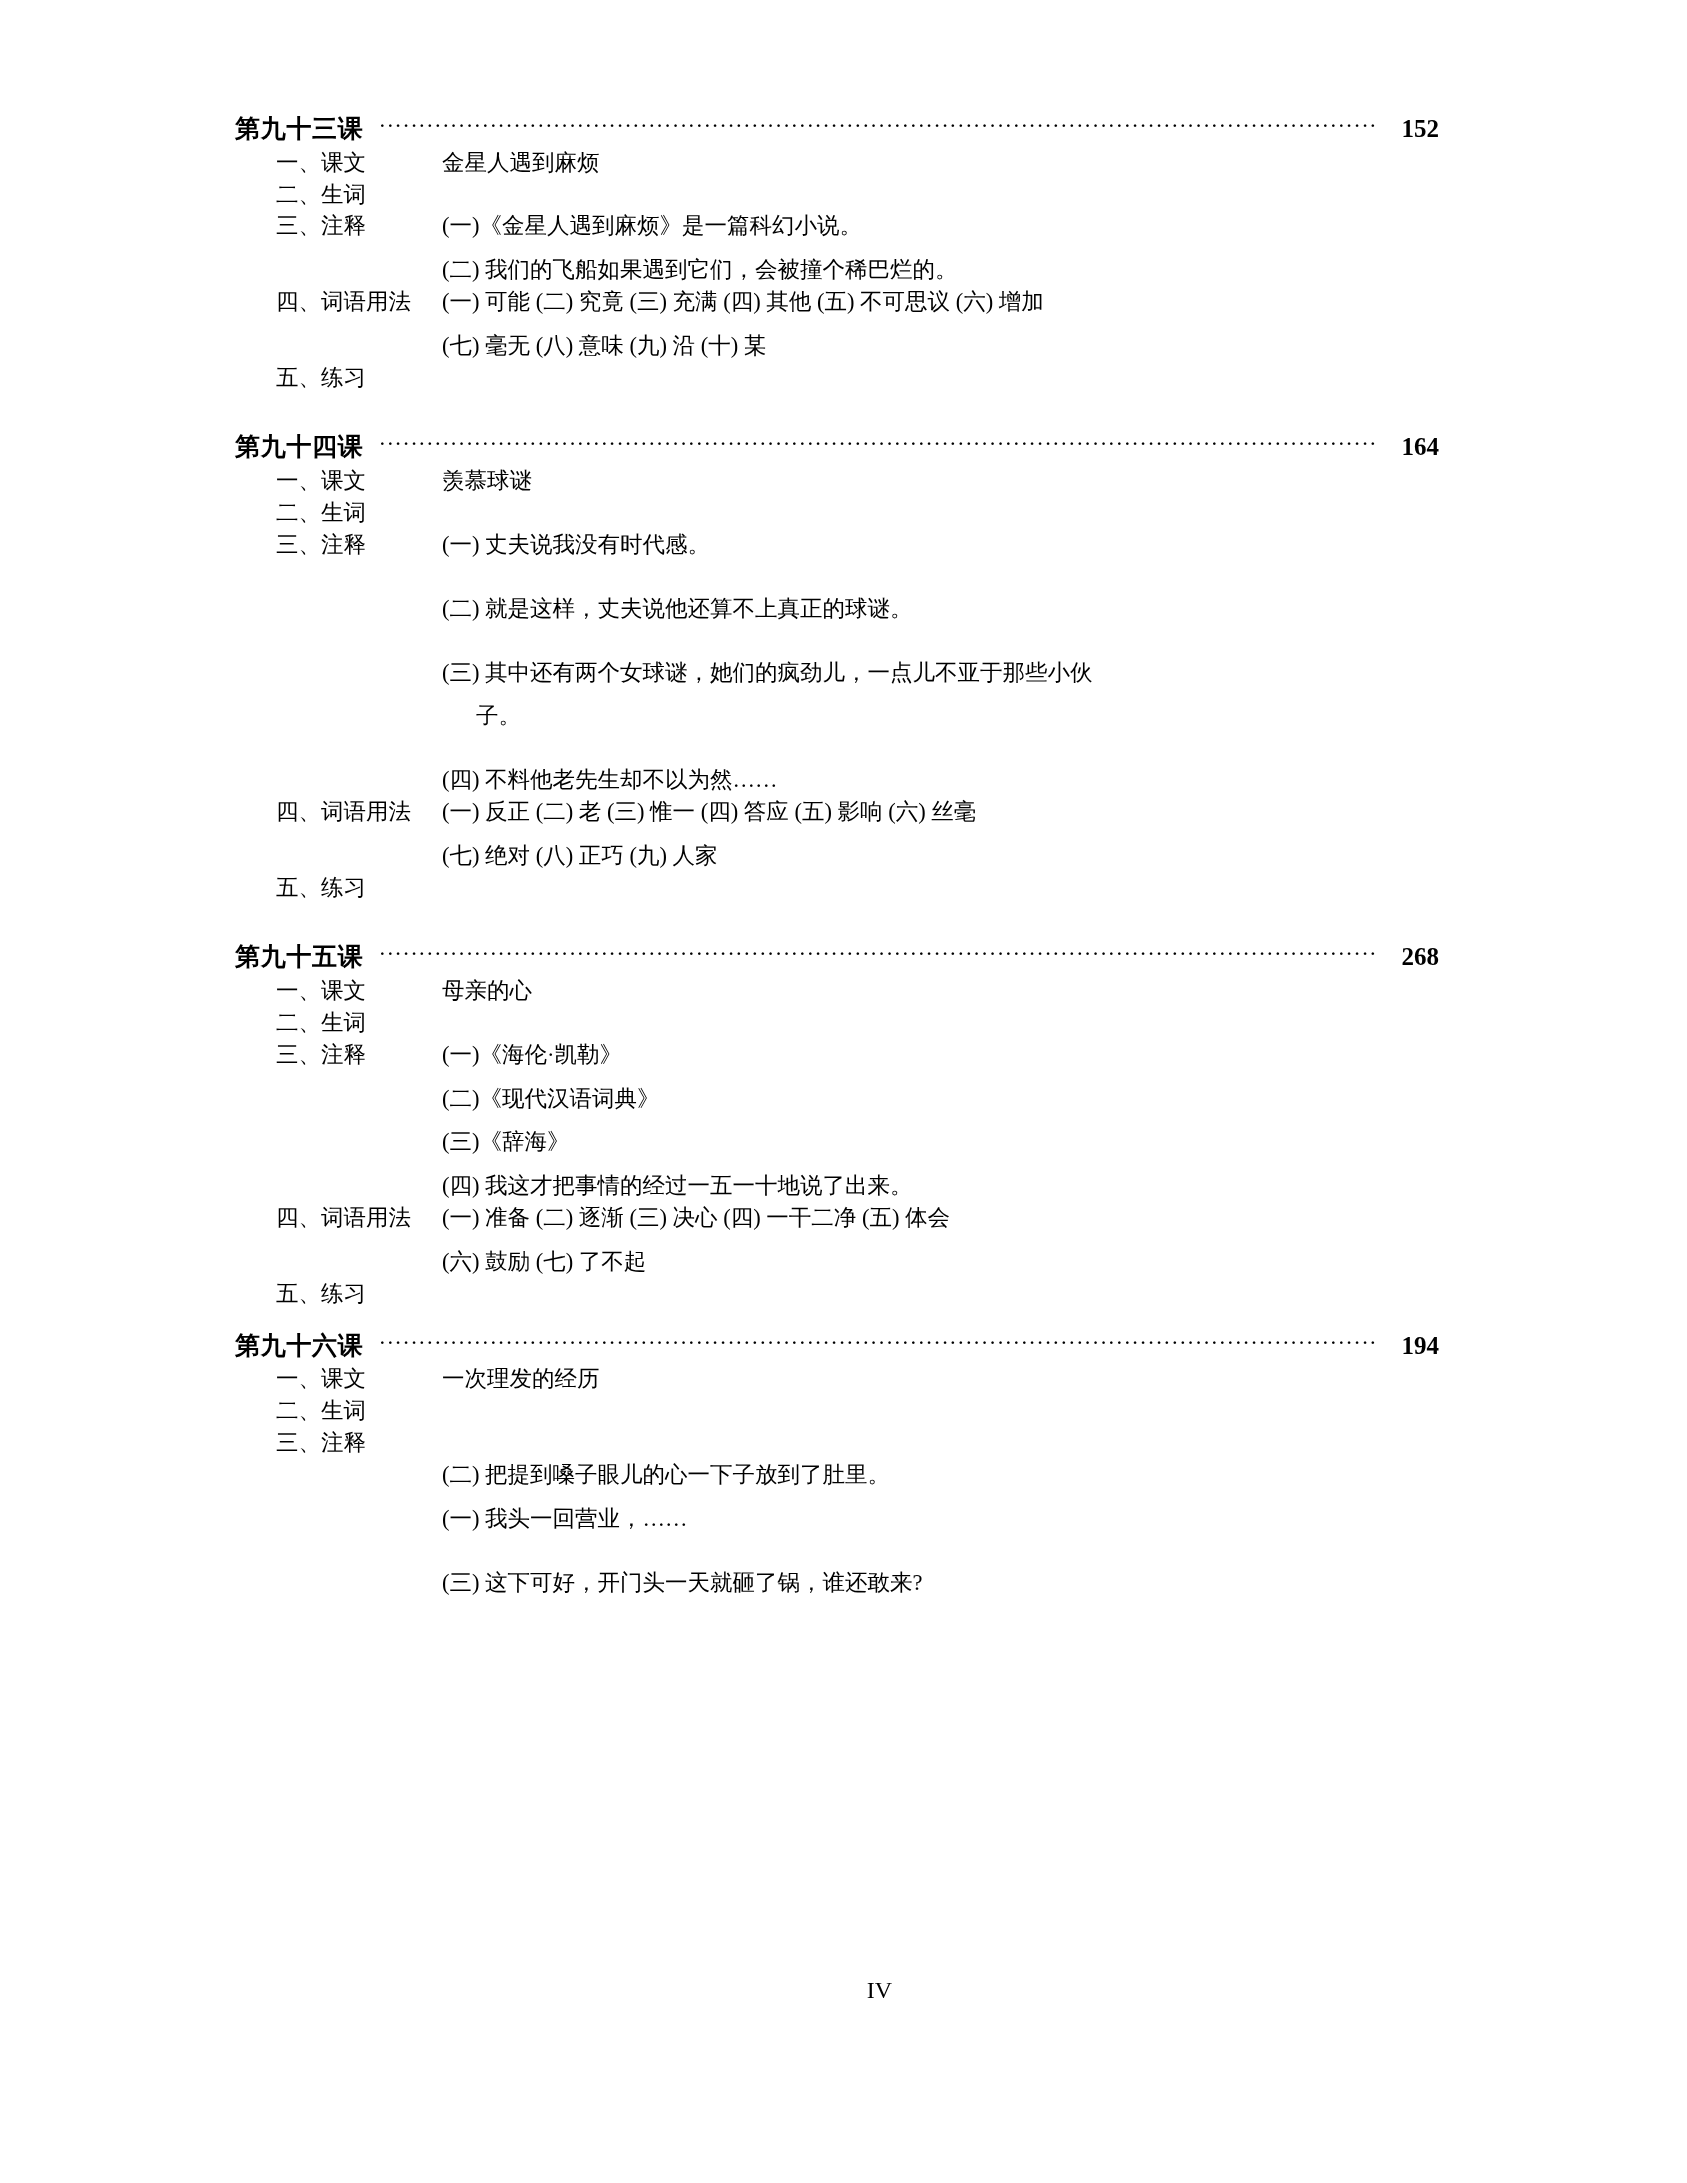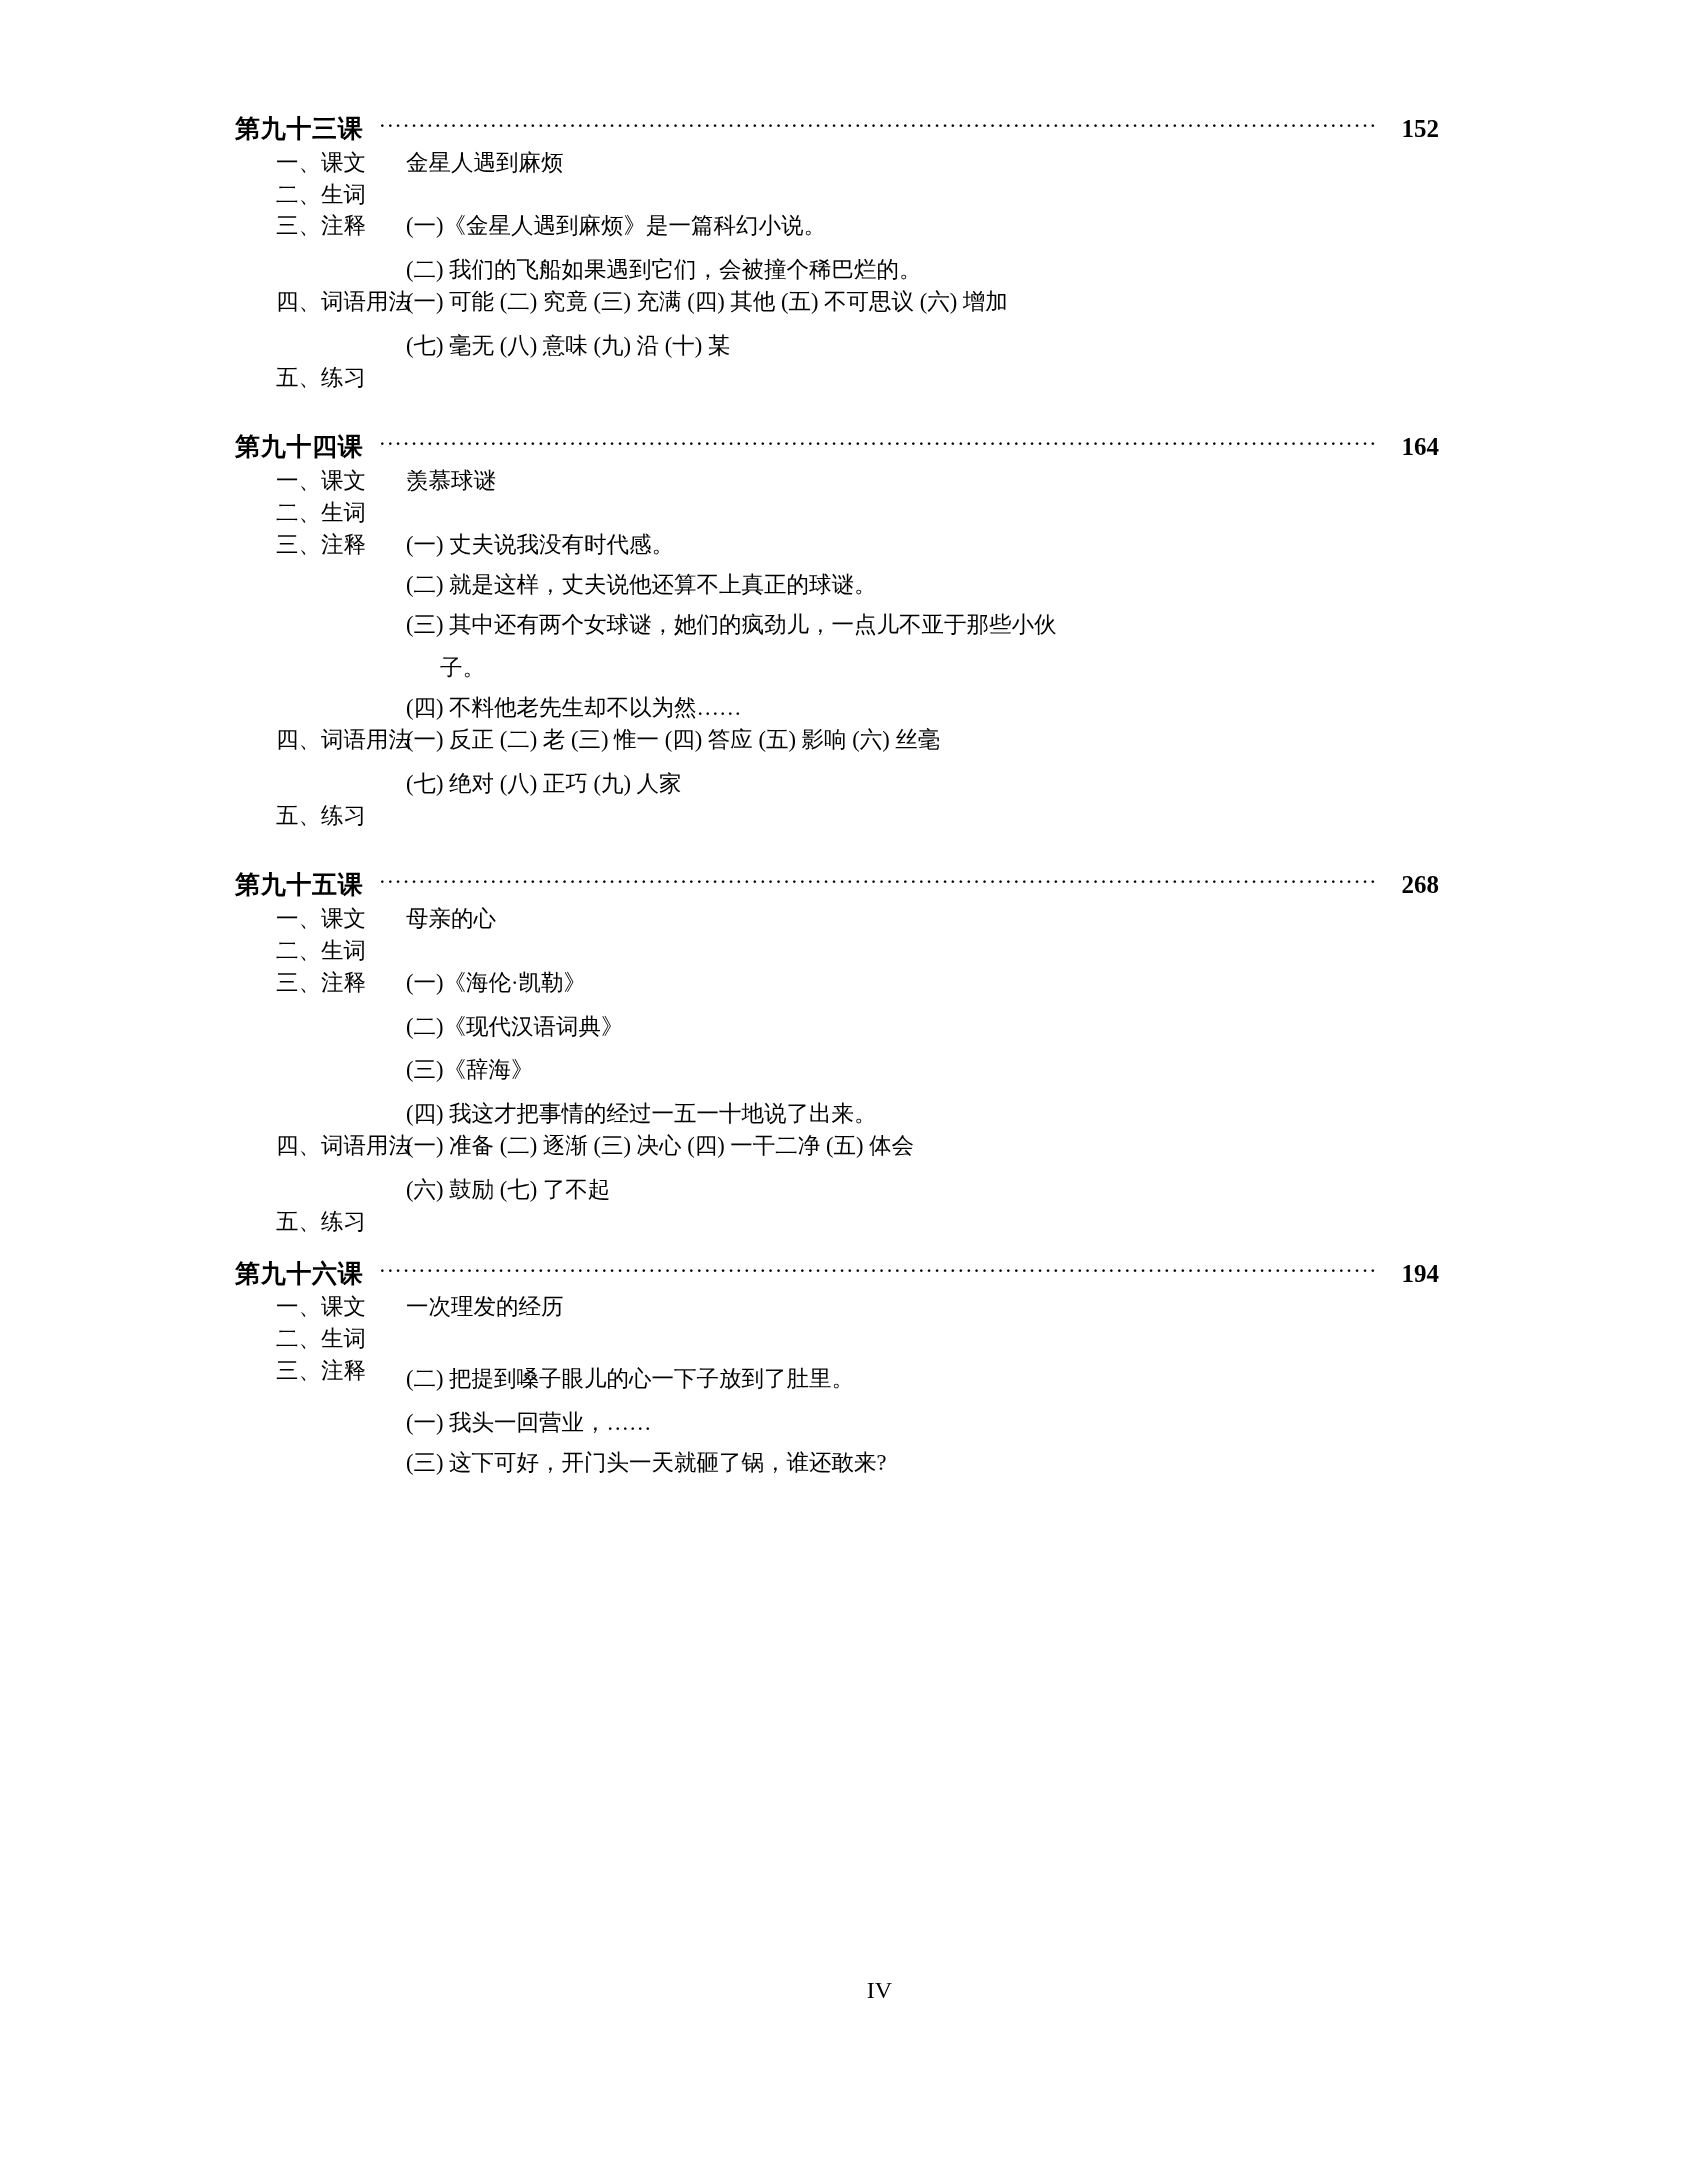--- a/index.html
+++ b/index.html
@@ -68,20 +68,21 @@
     min-width: 53px;
     text-align: right;
   }
 
   
   .section-row {
     display: flex;
     align-items: flex-start;
     font-size: 22.5px;
     line-height: 1.42;
+    gap: 36px;
   }
   .sec-label {
     flex: 0 0 auto;
     width: 171px;
     padding-left: 41px;
     box-sizing: border-box;
     white-space: nowrap;
   }
   .sec-label.wide {
     width: 171px;
@@ -89,21 +90,21 @@
   .sec-body {
     flex: 1 1 auto;
   }
   .sec-body .line {
     margin: 0;
   }
   .sec-body .line + .line {
     margin-top: 12px;
   }
   .sec-body .line.sp {
-    margin-top: 8px;
+    margin-top: 32px;
   }
   .sec-body .indent {
     padding-left: 34px;
   }
 
   .gap-sm { height: 2.6px; }
   .gap-md { height: 18.5px; }
   .gap-lg { height: 36px; }
 
   .folio {

